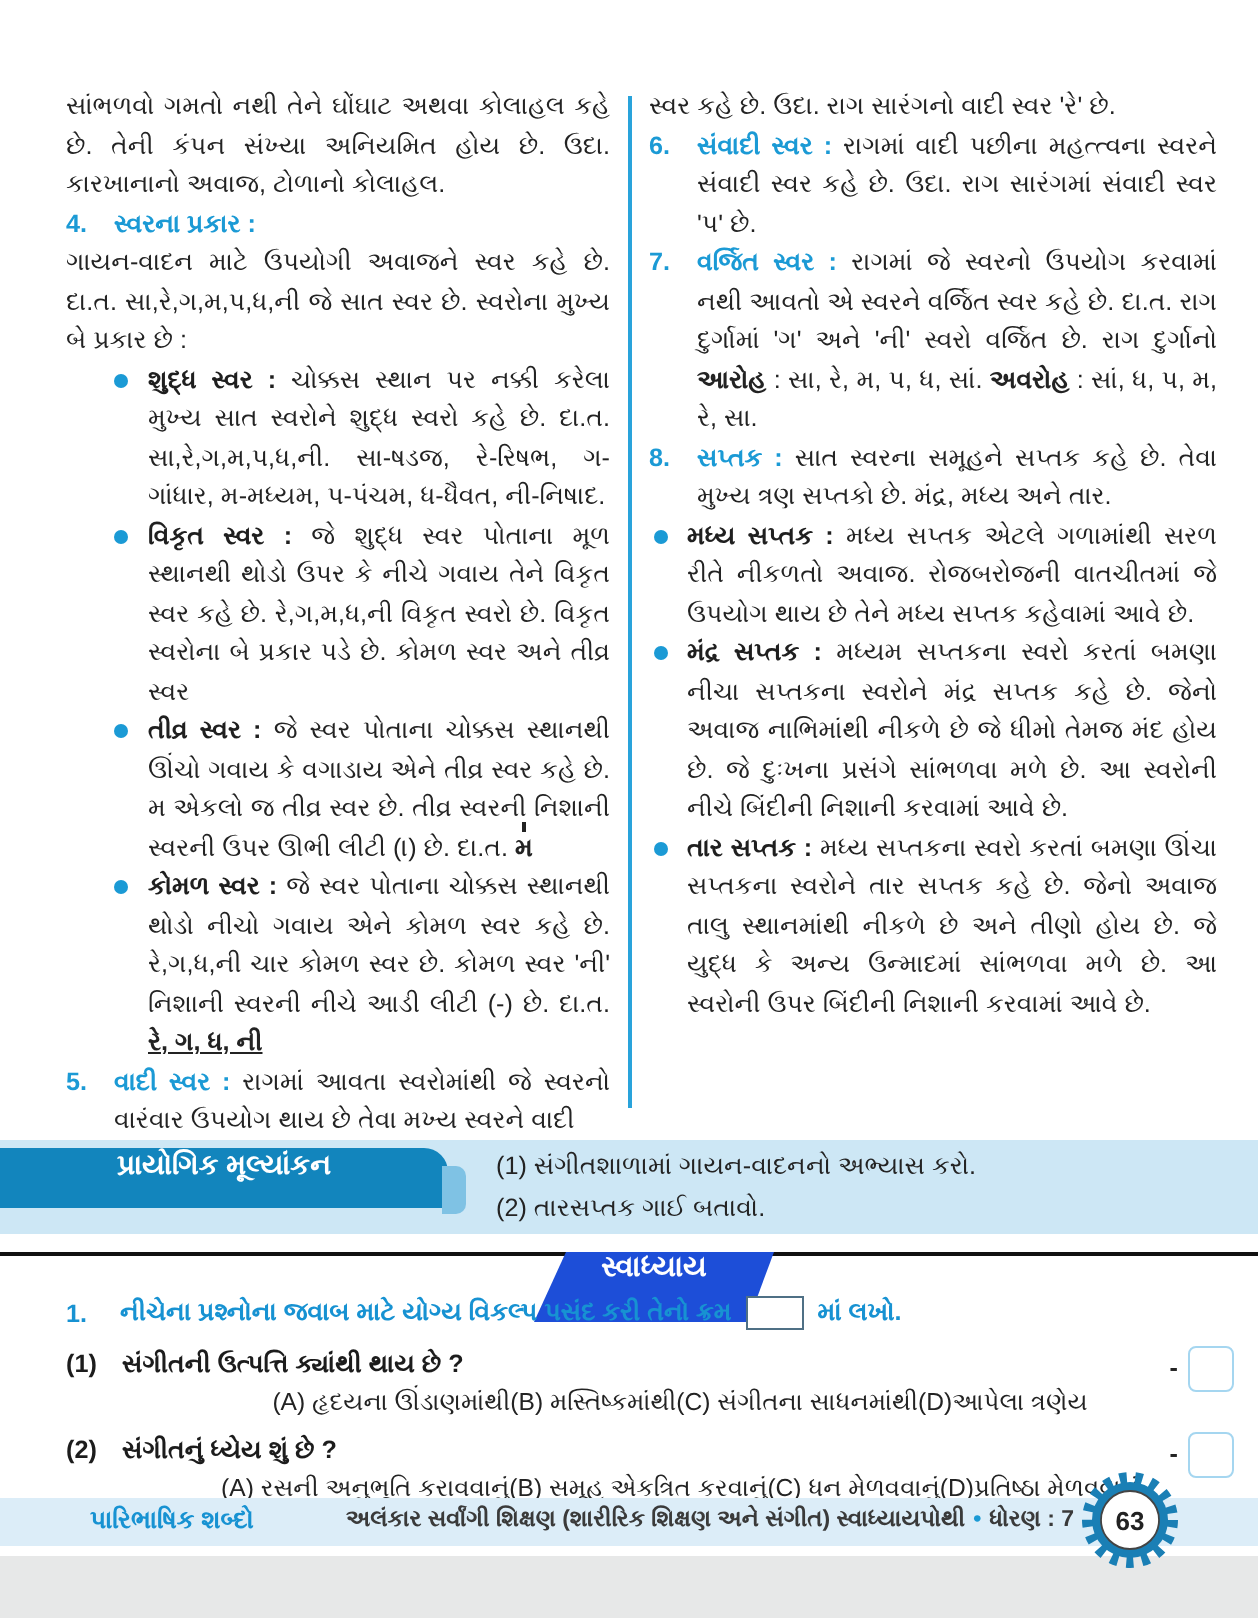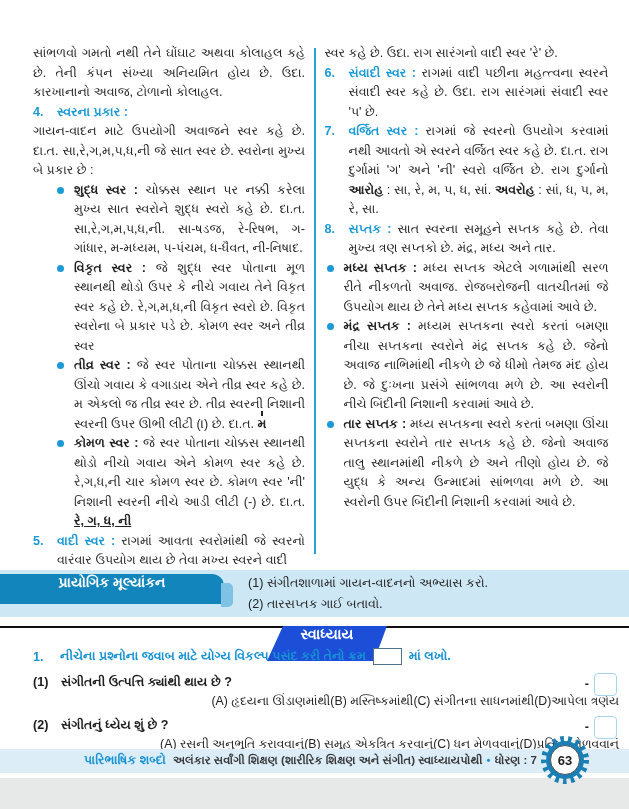--- a/index.html
+++ b/index.html
@@ -51,25 +51,25 @@
     display:flex;align-items:flex-start;justify-content:center;
     color:#ffffff;font-weight:bold;font-size:14.5px;
   }
   .swadhyay{position:absolute;left:33px;top:648px;width:586px;font-size:12.6px;}
   .q1-line{color:#1792d2;font-weight:bold;display:flex;align-items:center;gap:5px;}
   .q1-line .qnum{width:22px;}
   .inline-box{display:inline-block;width:27px;height:15px;background:#ffffff;border:1.6px solid #4f7085;margin:0 2px;}
   .mcq-q{position:relative;display:grid;grid-template-columns:28px 1fr;font-weight:bold;color:#1c1c1c;margin-top:10px;padding-right:40px;}
   .mcq-dash{position:absolute;right:30px;top:2px;font-weight:bold;color:#232323;}
   .ans-box{position:absolute;right:2px;top:-2px;width:21px;height:21px;border:1.7px solid #a5d6f0;border-radius:4px;background:#ffffff;}
-  .opts{display:flex;justify-content:flex-end;margin:4px 0 0 28px;font-weight:normal;color:#232323;font-size:12.3px;}
+  .opts{display:flex;justify-content:center;margin:4px 0 0 28px;font-weight:normal;color:#232323;font-size:12.3px;}
 
   
   .footer-band{position:absolute;left:0;top:749px;width:629px;height:24px;background:#dcedf8;}
-  .footer-left{position:absolute;left:45px;top:4px;color:#1792d2;font-weight:bold;font-size:12.5px;margin-left:39px;}
+  .footer-left{position:absolute;left:45px;top:4px;color:#1792d2;font-weight:bold;font-size:12.5px;}
   .footer-center{position:absolute;right:92px;top:5px;font-weight:bold;font-size:11.5px;color:#3a3a3a;white-space:nowrap;}
   .footer-center .sep{color:#1b9ad5;margin:0 4px;}
   .gray-bottom{position:absolute;left:0;top:778px;width:629px;height:31px;background:#e7e8e8;}
   .badge{position:absolute;left:540px;top:735px;z-index:3;}
 </style>
 </head>
 <body>
 
 <div class="page">
 

